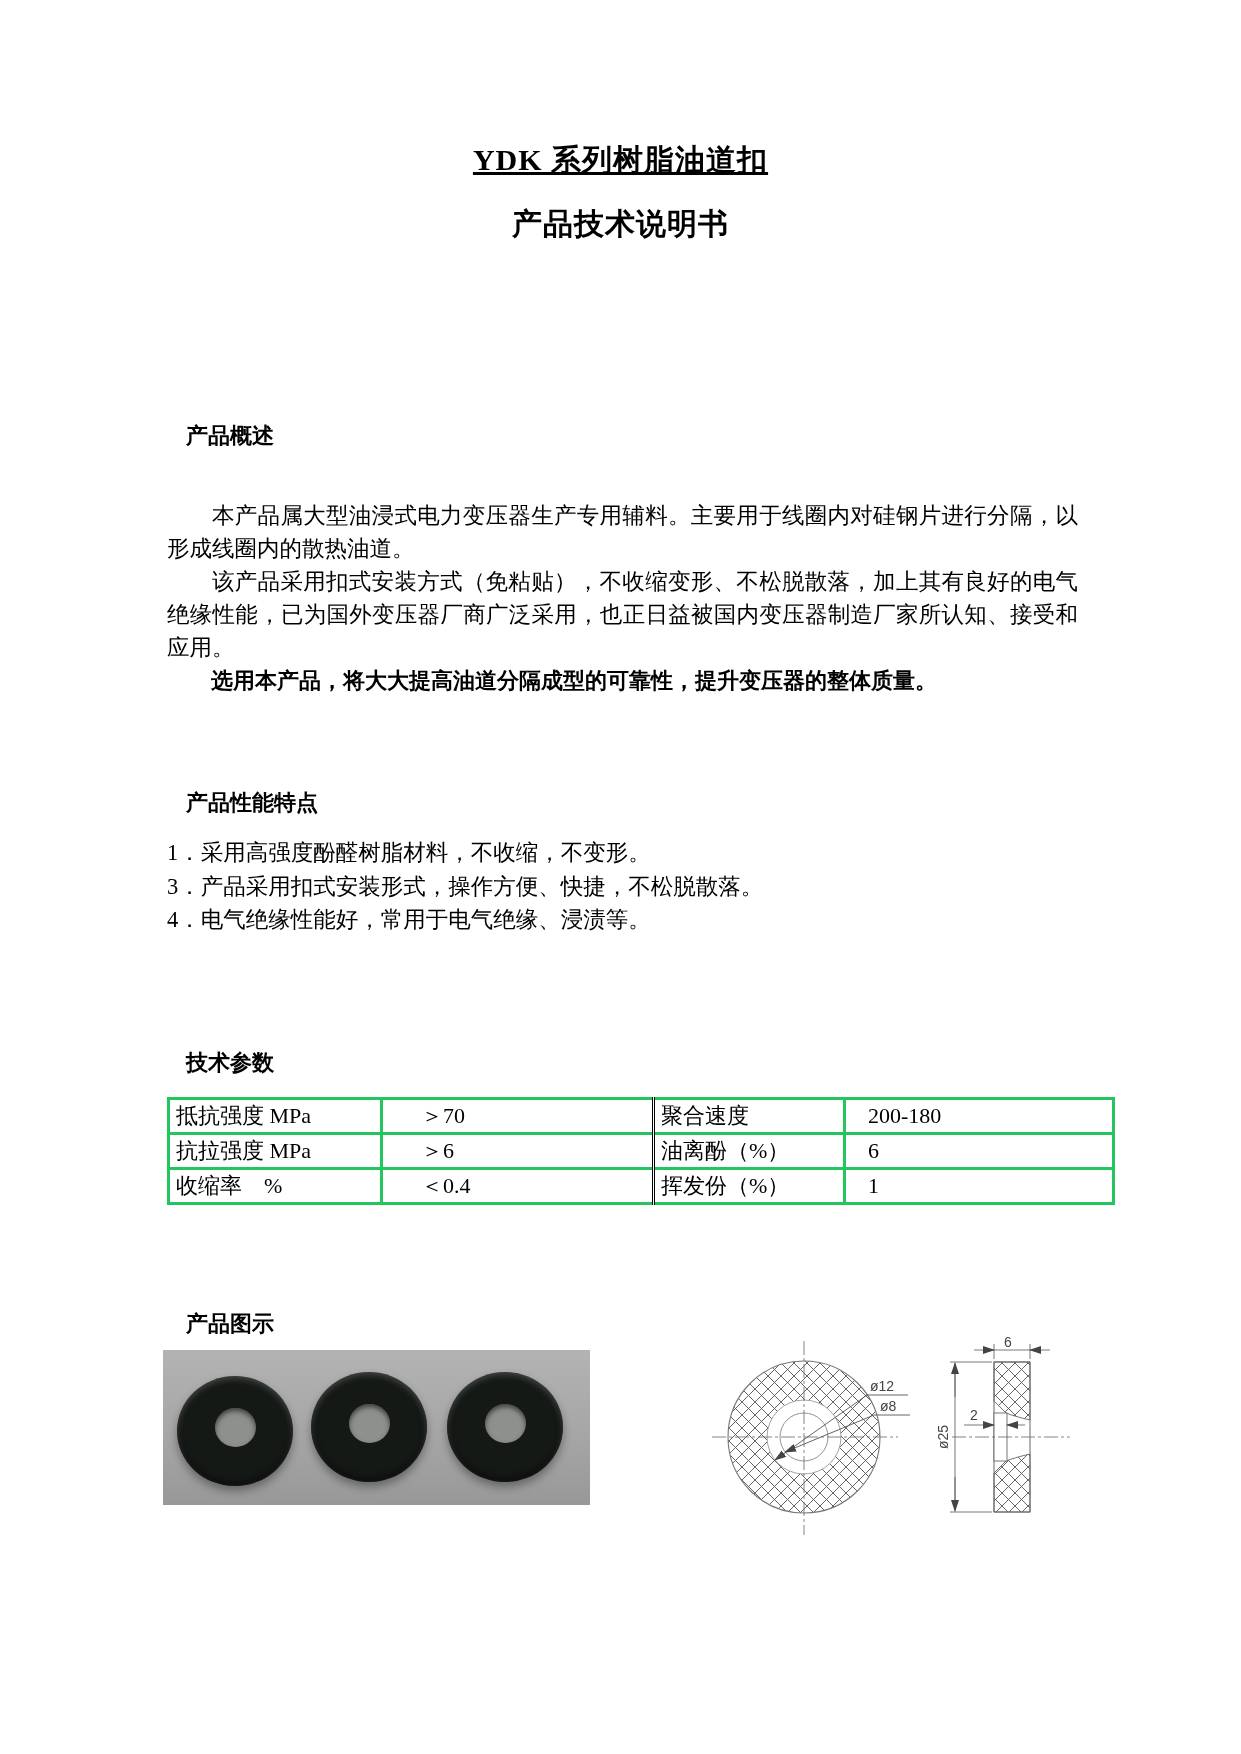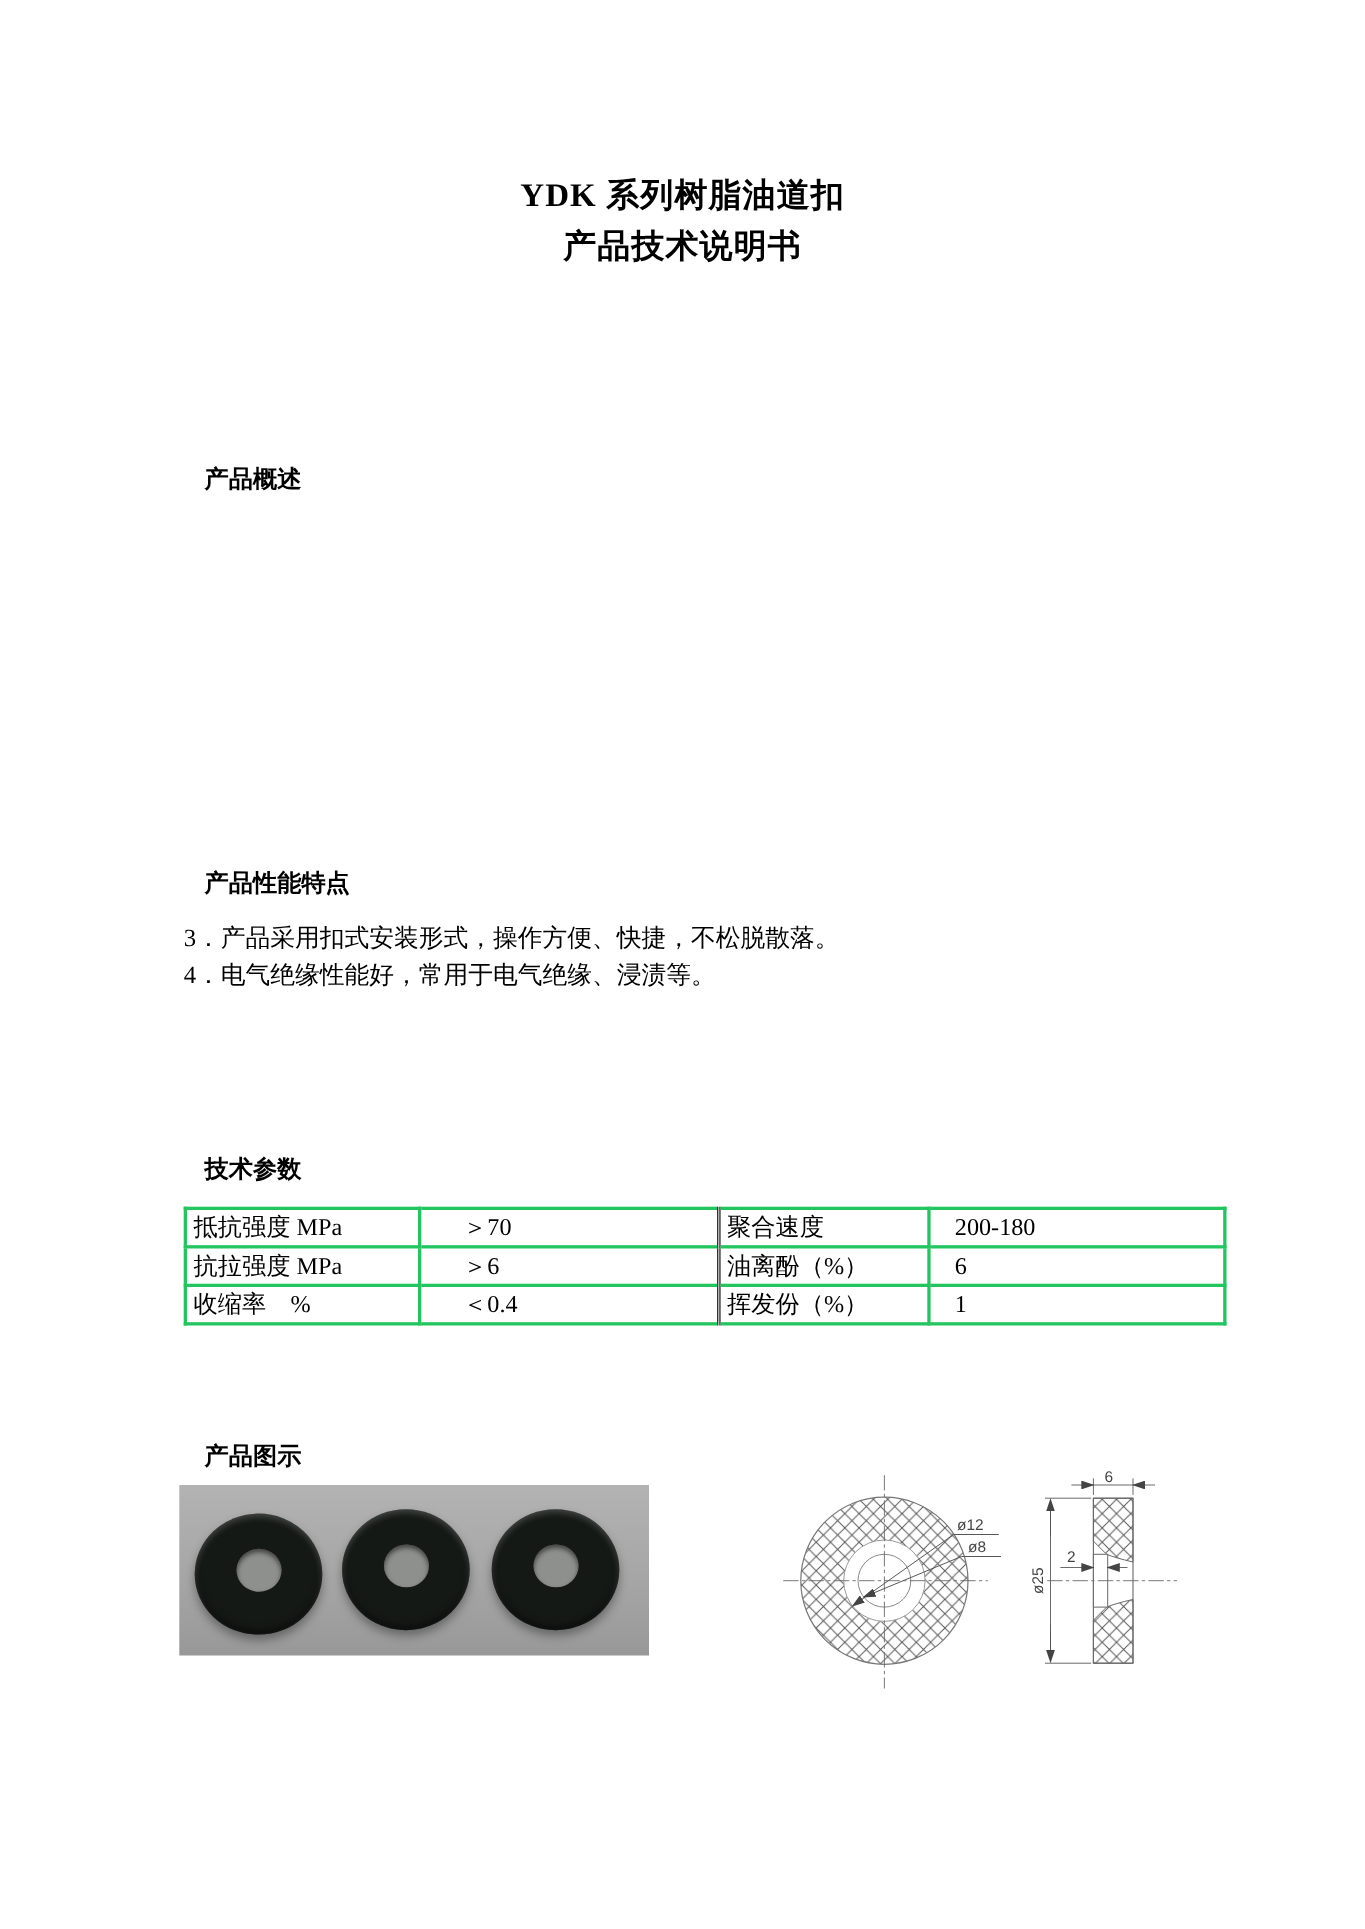--- a/index.html
+++ b/index.html
@@ -14,21 +14,21 @@
   }
   .doc-title{
     position:absolute;left:0;width:100%;
     text-align:center;
     font-family:"Liberation Serif","DejaVu Serif",serif;
     font-weight:bold;
     font-size:30px;
     letter-spacing:1px;
     margin:0;
   }
-  #title1{top:157px;}
+  #title1{top:140px;text-decoration:underline;}
   #title2{top:204px;}
   .sec-heading{
     position:absolute;left:170px;
     font-family:Liberation Serif, serif;
     font-weight:bold;
     font-size:22px;
     margin:16px;
   }
   #h-overview{top:405px;}
   #h-features{top:772px;}
@@ -106,24 +106,30 @@
 </head>
 <body>
 
 <div class="page">
 
   <h1 class="doc-title" id="title1">YDK 系列树脂油道扣</h1>
   <h1 class="doc-title" id="title2">产品技术说明书</h1>
 
   <h2 class="sec-heading" id="h-overview">产品概述</h2>
 
+  <div class="body-block" id="overview-paras">
+    <p class="para">本产品属大型油浸式电力变压器生产专用辅料。主要用于线圈内对硅钢片进行分隔，以形成线圈内的散热油道。</p>
+    <p class="para">该产品采用扣式安装方式（免粘贴），不收缩变形、不松脱散落，加上其有良好的电气绝缘性能，已为国外变压器厂商广泛采用，也正日益被国内变压器制造厂家所认知、接受和应用。</p>
+    <p class="para-bold">选用本产品，将大大提高油道分隔成型的可靠性，提升变压器的整体质量。</p>
+  </div>
 
   <h2 class="sec-heading" id="h-features">产品性能特点</h2>
 
   <div class="body-block" id="features-list">
+    <p class="feature-item">1．采用高强度酚醛树脂材料，不收缩，不变形。</p>
     <p class="feature-item">3．产品采用扣式安装形式，操作方便、快捷，不松脱散落。</p>
     <p class="feature-item">4．电气绝缘性能好，常用于电气绝缘、浸渍等。</p>
   </div>
 
   <h2 class="sec-heading" id="h-params">技术参数</h2>
 
   <table id="params-table">
     <tbody>
       <tr>
         <td class="c1">抵抗强度 MPa</td>

